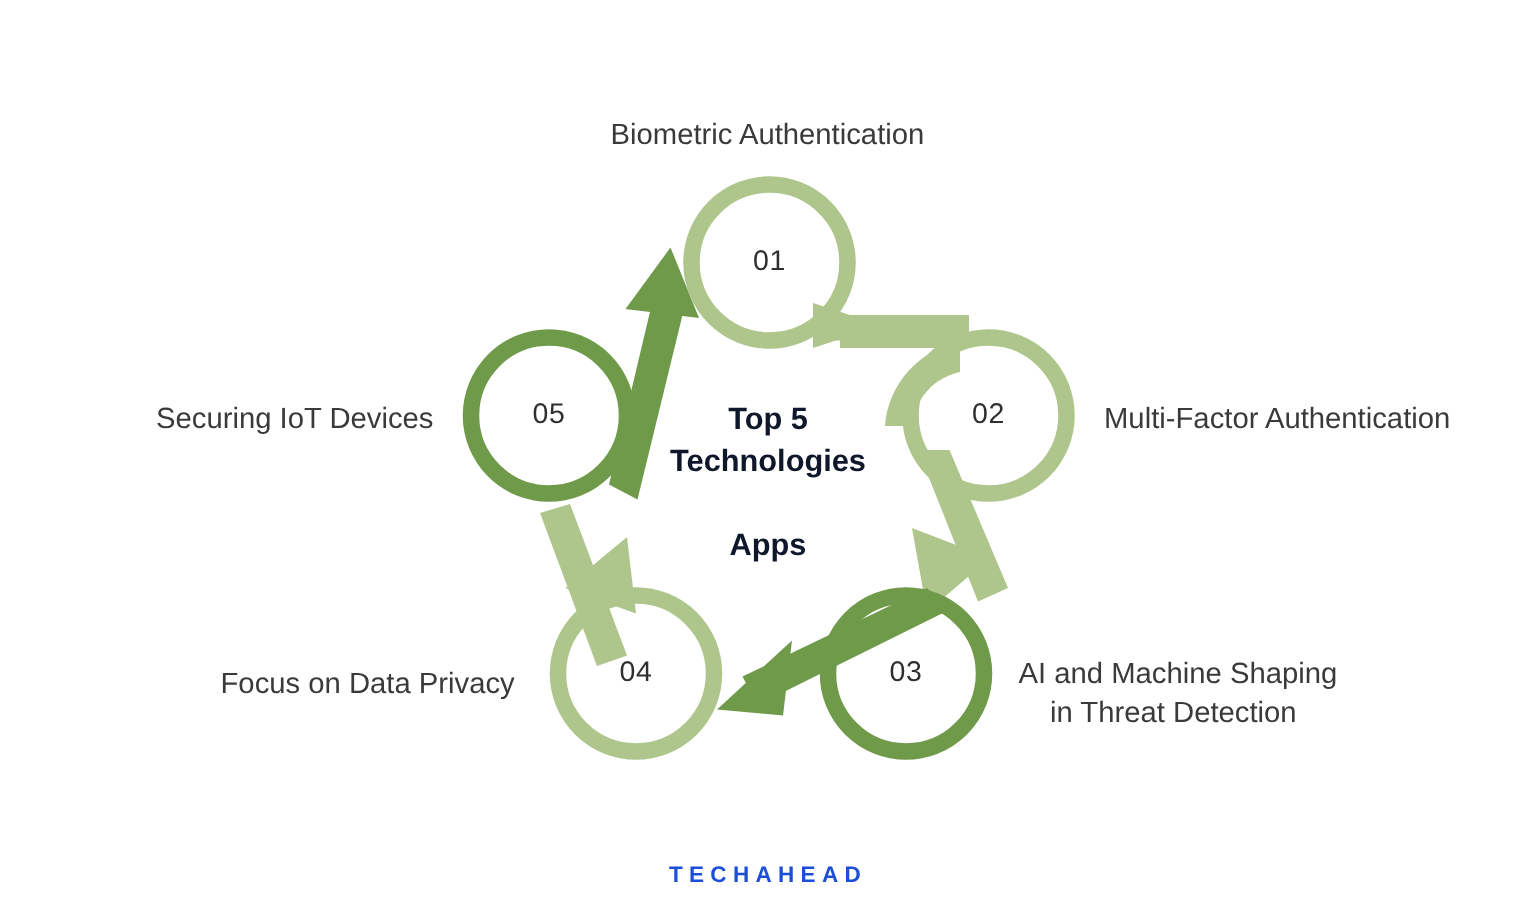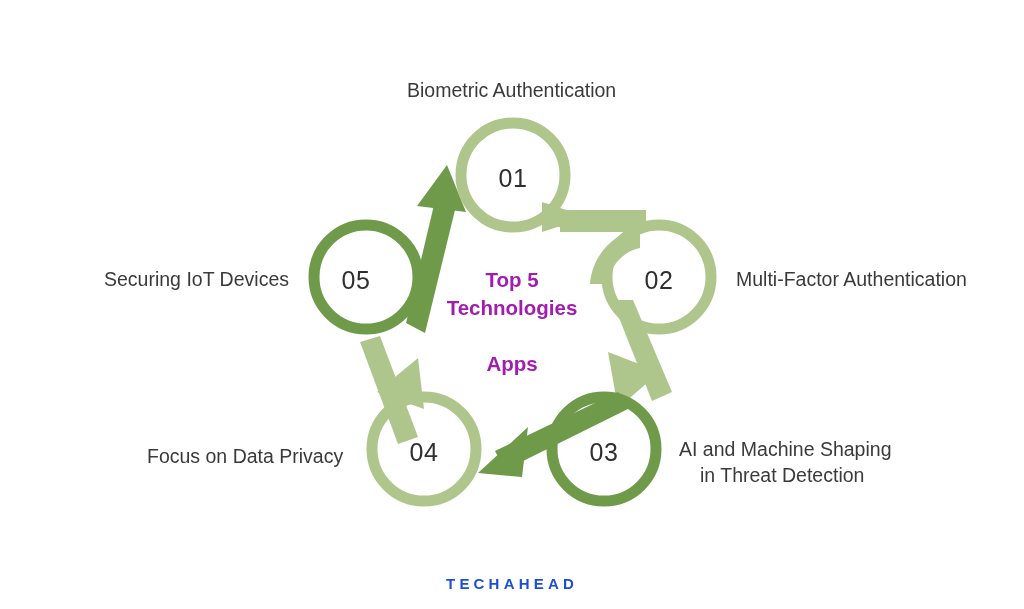--- a/index.html
+++ b/index.html
@@ -21,21 +21,21 @@
     left: 0;
     top: 0;
     width: 1024px;
     height: 609px;
   }
 
   .node-number {
     position: absolute;
     width: 120px;
     text-align: center;
-    font-size: 25px;
+    font-size: 19px;
     color: #2f2f2f;
     font-family: "Liberation Sans", sans-serif;
     letter-spacing: 0.5px;
   }
 
   .node-label {
     position: absolute;
     font-size: 19.5px;
     color: #3a3a3a;
     line-height: 26px;
@@ -52,21 +52,21 @@
 
   #center-title {
     position: absolute;
     left: 412px;
     top: 266px;
     width: 200px;
     text-align: center;
     font-size: 20.5px;
     font-weight: bold;
     line-height: 28px;
-    color: #a21caf;
+    color: #0f172a;
     font-family: "Liberation Sans", sans-serif;
   }
 
   #brand-logo {
     position: absolute;
     left: 0;
     top: 575px;
     width: 1024px;
     text-align: center;
     font-size: 15px;
@@ -127,21 +127,21 @@
   <circle cx="659" cy="277" r="52" fill="none" stroke="#aec68c" stroke-width="11"></circle>
   <circle cx="604" cy="449" r="52" fill="none" stroke="#6f9a4a" stroke-width="11"></circle>
   <circle cx="424" cy="449" r="52" fill="none" stroke="#aec68c" stroke-width="11"></circle>
   <circle cx="366" cy="277" r="52" fill="none" stroke="#6f9a4a" stroke-width="11"></circle>
 </svg>
 
 <div class="node-number" style="left:453px; top:164px;">01</div>
 <div class="node-number" style="left:599px; top:266px;">02</div>
 <div class="node-number" style="left:544px; top:438px;">03</div>
 <div class="node-number" style="left:364px; top:438px;">04</div>
-<div class="node-number" style="left:296px; top:266px;">05</div>
+<div class="node-number" style="left:306px; top:266px;">05</div>
 
 <div class="node-label" id="label-01">Biometric Authentication</div>
 <div class="node-label" id="label-02">Multi-Factor Authentication</div>
 <div class="node-label" id="label-03"><span class="line1">AI and Machine Shaping</span><span class="line2">in Threat Detection</span></div>
 <div class="node-label" id="label-04">Focus on Data Privacy</div>
 <div class="node-label" id="label-05">Securing IoT Devices</div>
 
 <div id="center-title">
   <span>Top 5</span><br>
   <span>Technologies</span><br>

